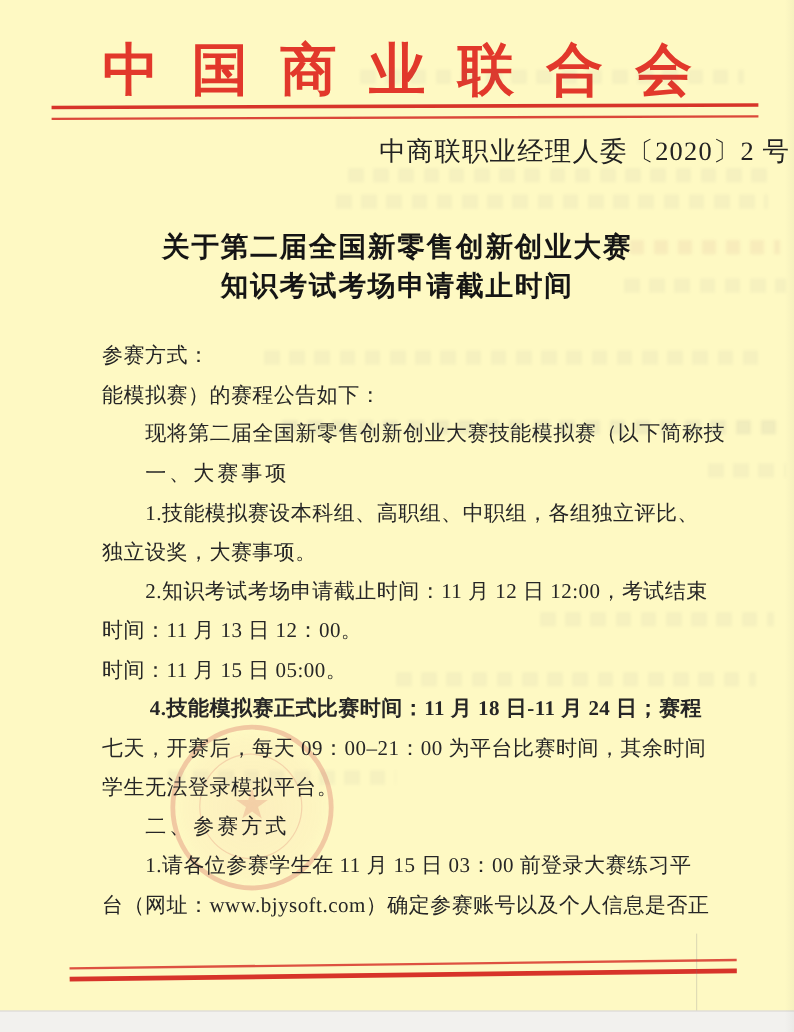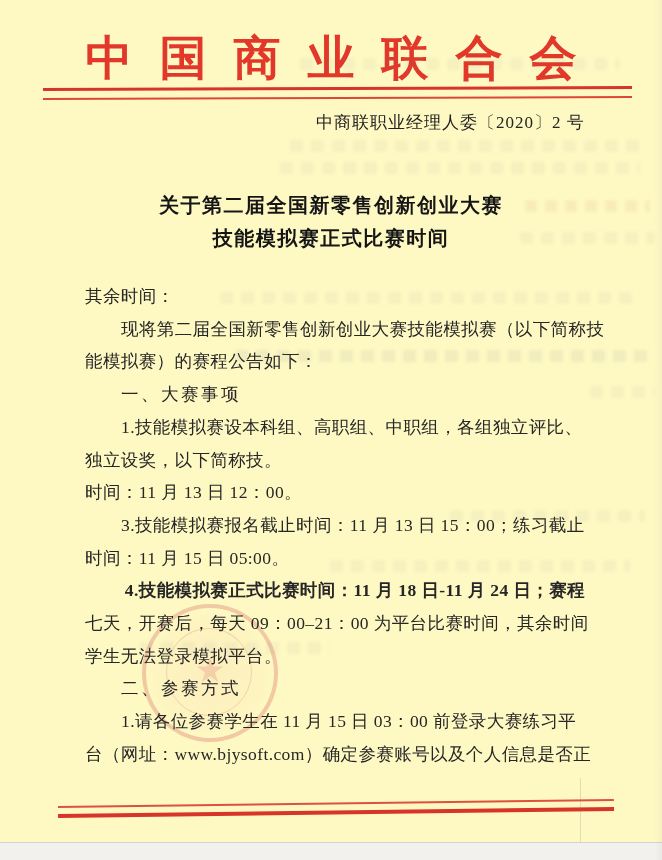--- a/index.html
+++ b/index.html
@@ -16,25 +16,25 @@
 
   
   .issuer{
     position:absolute;left:0;top:27px;width:662px;text-align:center;
     font-size:47px;font-weight:700;color:#e2382b;
     letter-spacing:27px;text-indent:27px;white-space:nowrap;
   }
   .rule-top{position:absolute;left:43px;top:87px;width:589px;transform:rotate(-0.2deg);}
   .rule-top .thick{height:3px;background:#d7342a;}
   .rule-top .thin{height:1.5px;background:#d7342a;margin-top:7px;opacity:.9;}
-  .doc-number{position:absolute;left:316px;top:111px;font-size:17px;letter-spacing:1px;color:#222;}
+  .doc-number{position:absolute;left:316px;top:111px;font-size:22px;letter-spacing:1px;color:#222;}
 
   .notice-title{
     position:absolute;left:0;top:189px;width:662px;text-align:center;
-    font-size:20px;font-weight:700;line-height:33px;color:#151515;letter-spacing:1.5px;
+    font-size:23px;font-weight:700;line-height:33px;color:#151515;letter-spacing:1.5px;
   }
 
   .body-text{position:absolute;left:85px;top:280px;width:500px;font-size:17.5px;line-height:32.7px;letter-spacing:.4px;}
   .line{margin:0;white-space:nowrap;}
   .indent{text-indent:36px;}
   .b-hei{font-family:"Liberation Sans","DejaVu Sans",sans-serif;font-weight:400;letter-spacing:2.5px;}
   .b-song{font-weight:700;text-align:right;}
 
   
   .rule-bottom{position:absolute;left:58px;top:806px;width:556px;transform:rotate(-0.72deg);transform-origin:left center;}
@@ -61,38 +61,38 @@
 
   <div class="issuer">中国商业联合会</div>
   <div class="rule-top">
     <div class="thick"></div>
     <div class="thin"></div>
   </div>
   <div class="doc-number">中商联职业经理人委〔2020〕2 号</div>
 
   <div class="notice-title">
     <div>关于第二届全国新零售创新创业大赛</div>
-    <div>技能模拟赛正式比赛时间</div>
+    <div>知识考试考场申请截止时间</div>
   </div>
 
   <div class="seal">
     <div class="ring"></div>
     <div class="inner"></div>
     <div class="star">★</div>
   </div>
 
   <div class="body-text">
-    <p class="line">其余时间：</p>
+    <p class="line">参赛方式：</p>
+    <p class="line">能模拟赛）的赛程公告如下：</p>
     <p class="line indent">现将第二届全国新零售创新创业大赛技能模拟赛（以下简称技</p>
-    <p class="line">能模拟赛）的赛程公告如下：</p>
     <p class="line indent b-hei">一、大赛事项</p>
     <p class="line indent">1.技能模拟赛设本科组、高职组、中职组，各组独立评比、</p>
-    <p class="line">独立设奖，以下简称技。</p>
+    <p class="line">独立设奖，大赛事项。</p>
+    <p class="line indent">2.知识考试考场申请截止时间：11 月 12 日 12:00，考试结束</p>
     <p class="line">时间：11 月 13 日 12：00。</p>
-    <p class="line indent">3.技能模拟赛报名截止时间：11 月 13 日 15：00；练习截止</p>
     <p class="line">时间：11 月 15 日 05:00。</p>
     <p class="line indent b-song">4.技能模拟赛正式比赛时间：11 月 18 日-11 月 24 日；赛程</p>
     <p class="line">七天，开赛后，每天 09：00–21：00 为平台比赛时间，其余时间</p>
     <p class="line">学生无法登录模拟平台。</p>
     <p class="line indent b-hei">二、参赛方式</p>
     <p class="line indent">1.请各位参赛学生在 11 月 15 日 03：00 前登录大赛练习平</p>
     <p class="line">台（网址：www.bjysoft.com）确定参赛账号以及个人信息是否正</p>
   </div>
 
   <div class="rule-bottom">

